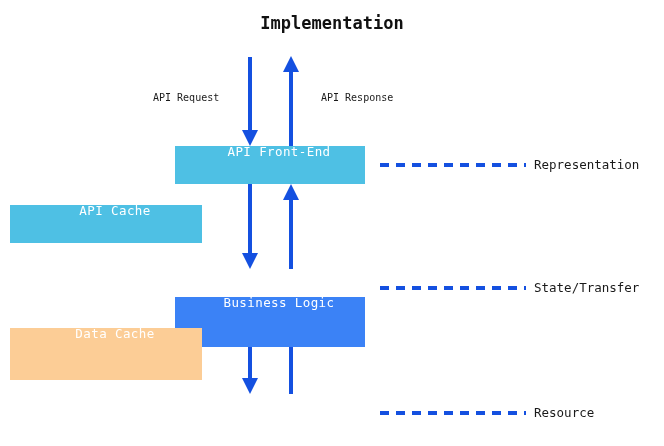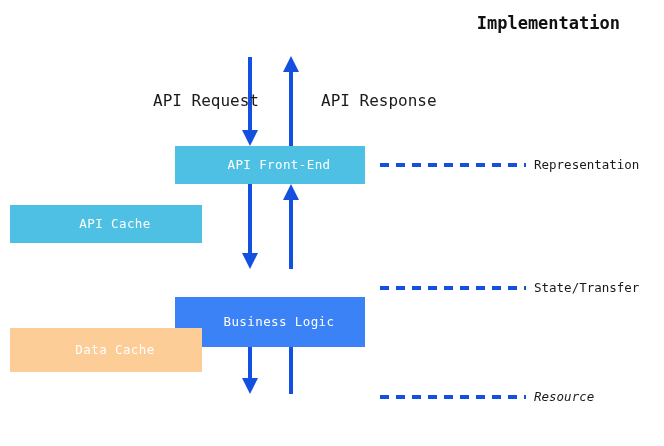--- a/index.html
+++ b/index.html
@@ -21,68 +21,69 @@
     width: 664px;
     height: 446px;
   }
 
   
   .diagram-title {
     position: absolute;
     left: 0;
     top: 13px;
     width: 620px;
-    text-align: right;
+    text-align: center;
     font-family: "DejaVu Sans Mono", "Liberation Mono", monospace;
     font-size: 17px;
     font-weight: bold;
     color: #111111;
     letter-spacing: 0px;
     white-space: nowrap;
+    padding-left: 22px;
   }
 
   
   .node-box {
     position: absolute;
     display: flex;
-    align-items: center;
+    align-items: flex-start;
     justify-content: center;
     box-sizing: border-box;
     padding-left: 18px;
   }
   .node-label {
     font-family: "DejaVu Sans Mono", "Liberation Mono", monospace;
     font-size: 12.5px;
     color: #ffffff;
     letter-spacing: 0.4px;
     white-space: nowrap;
     line-height: 1;
   }
 
   .box-api-frontend { left: 175px; top: 146px;  width: 190px; height: 38px; background: #4ec0e4; }
   .box-api-cache    { left: 10px;  top: 205px;  width: 192px; height: 38px; background: #4ec0e4; }
   .box-business     { left: 175px; top: 269px;  width: 190px; height: 50px; background: #3b82f6; margin-top: 28px; }
-  .box-data-cache   { left: 10px;  top: 328px;  width: 192px; height: 44px; background: #fccd96; }
+  .box-data-cache   { left: 10px;  top: 328px;  width: 192px; height: 52px; background: #fccd96; }
   .box-job-system   { left: 337px; top: 328px;  width: 191px; height: 38px; background: #ccc8cd; }
   .box-data         { left: 175px; top: 394px;  width: 190px; height: 38px; background: #fccd96; }
 
   
   #arrow-layer {
     position: absolute;
     left: 0; top: 0;
     width: 664px;
     height: 446px;
     pointer-events: none;
   }
 
   
   .edge-label {
     position: absolute;
     font-family: "DejaVu Sans Mono", "Liberation Mono", monospace;
-    font-size: 16px;
+    font-size: 10px;
     color: #1a1a1a;
     white-space: nowrap;
     line-height: 1;
   }
   .label-api-request  { left: 153px; top: 93px; }
   .label-api-response { left: 297px; top: 93px; margin-left: 24px; }
 
   
   .annotation-row {
     position: absolute;
@@ -102,21 +103,21 @@
   .annotation-text {
     margin-left: 8px;
     font-family: "DejaVu Sans Mono", "Liberation Mono", monospace;
     font-size: 12.5px;
     color: #1a1a1a;
     white-space: nowrap;
     line-height: 1;
   }
   .ann-representation { top: 158px; }
   .ann-state-transfer { top: 281px; }
-  .ann-resource       { top: 390px; font-style: italic; }
+  .ann-resource       { top: 406px; }
 </style>
 </head>
 <body>
 
 <div id="diagram-root">
 
   <div class="diagram-title">Implementation</div>
 
   <svg id="arrow-layer" viewBox="0 0 664 446" width="664" height="446" xmlns="http://www.w3.org/2000/svg">
 

